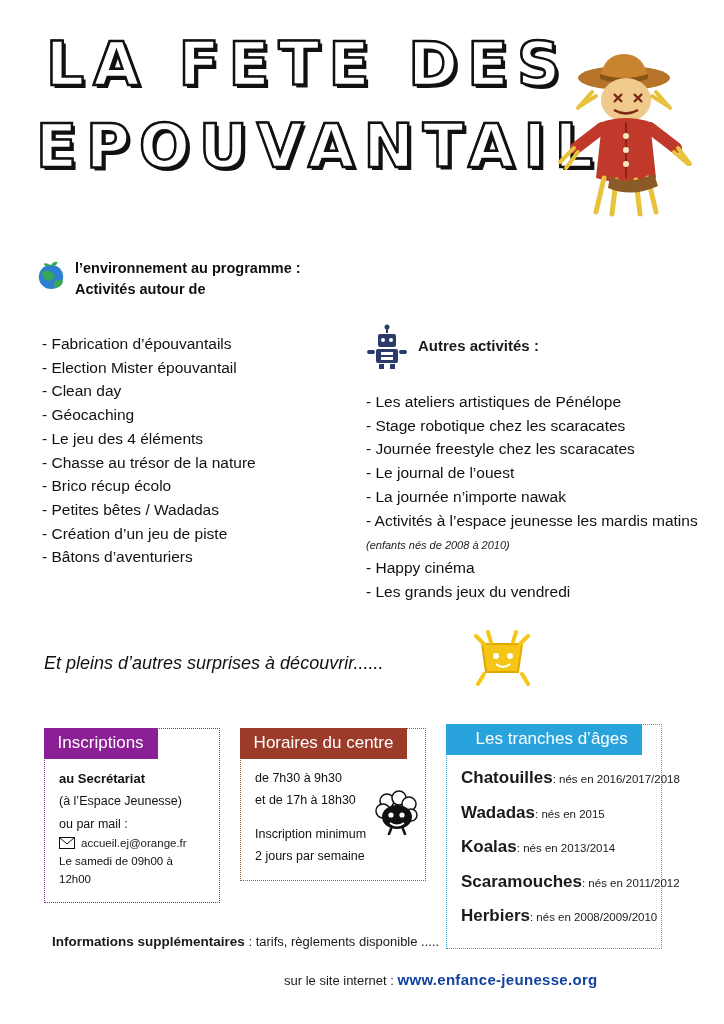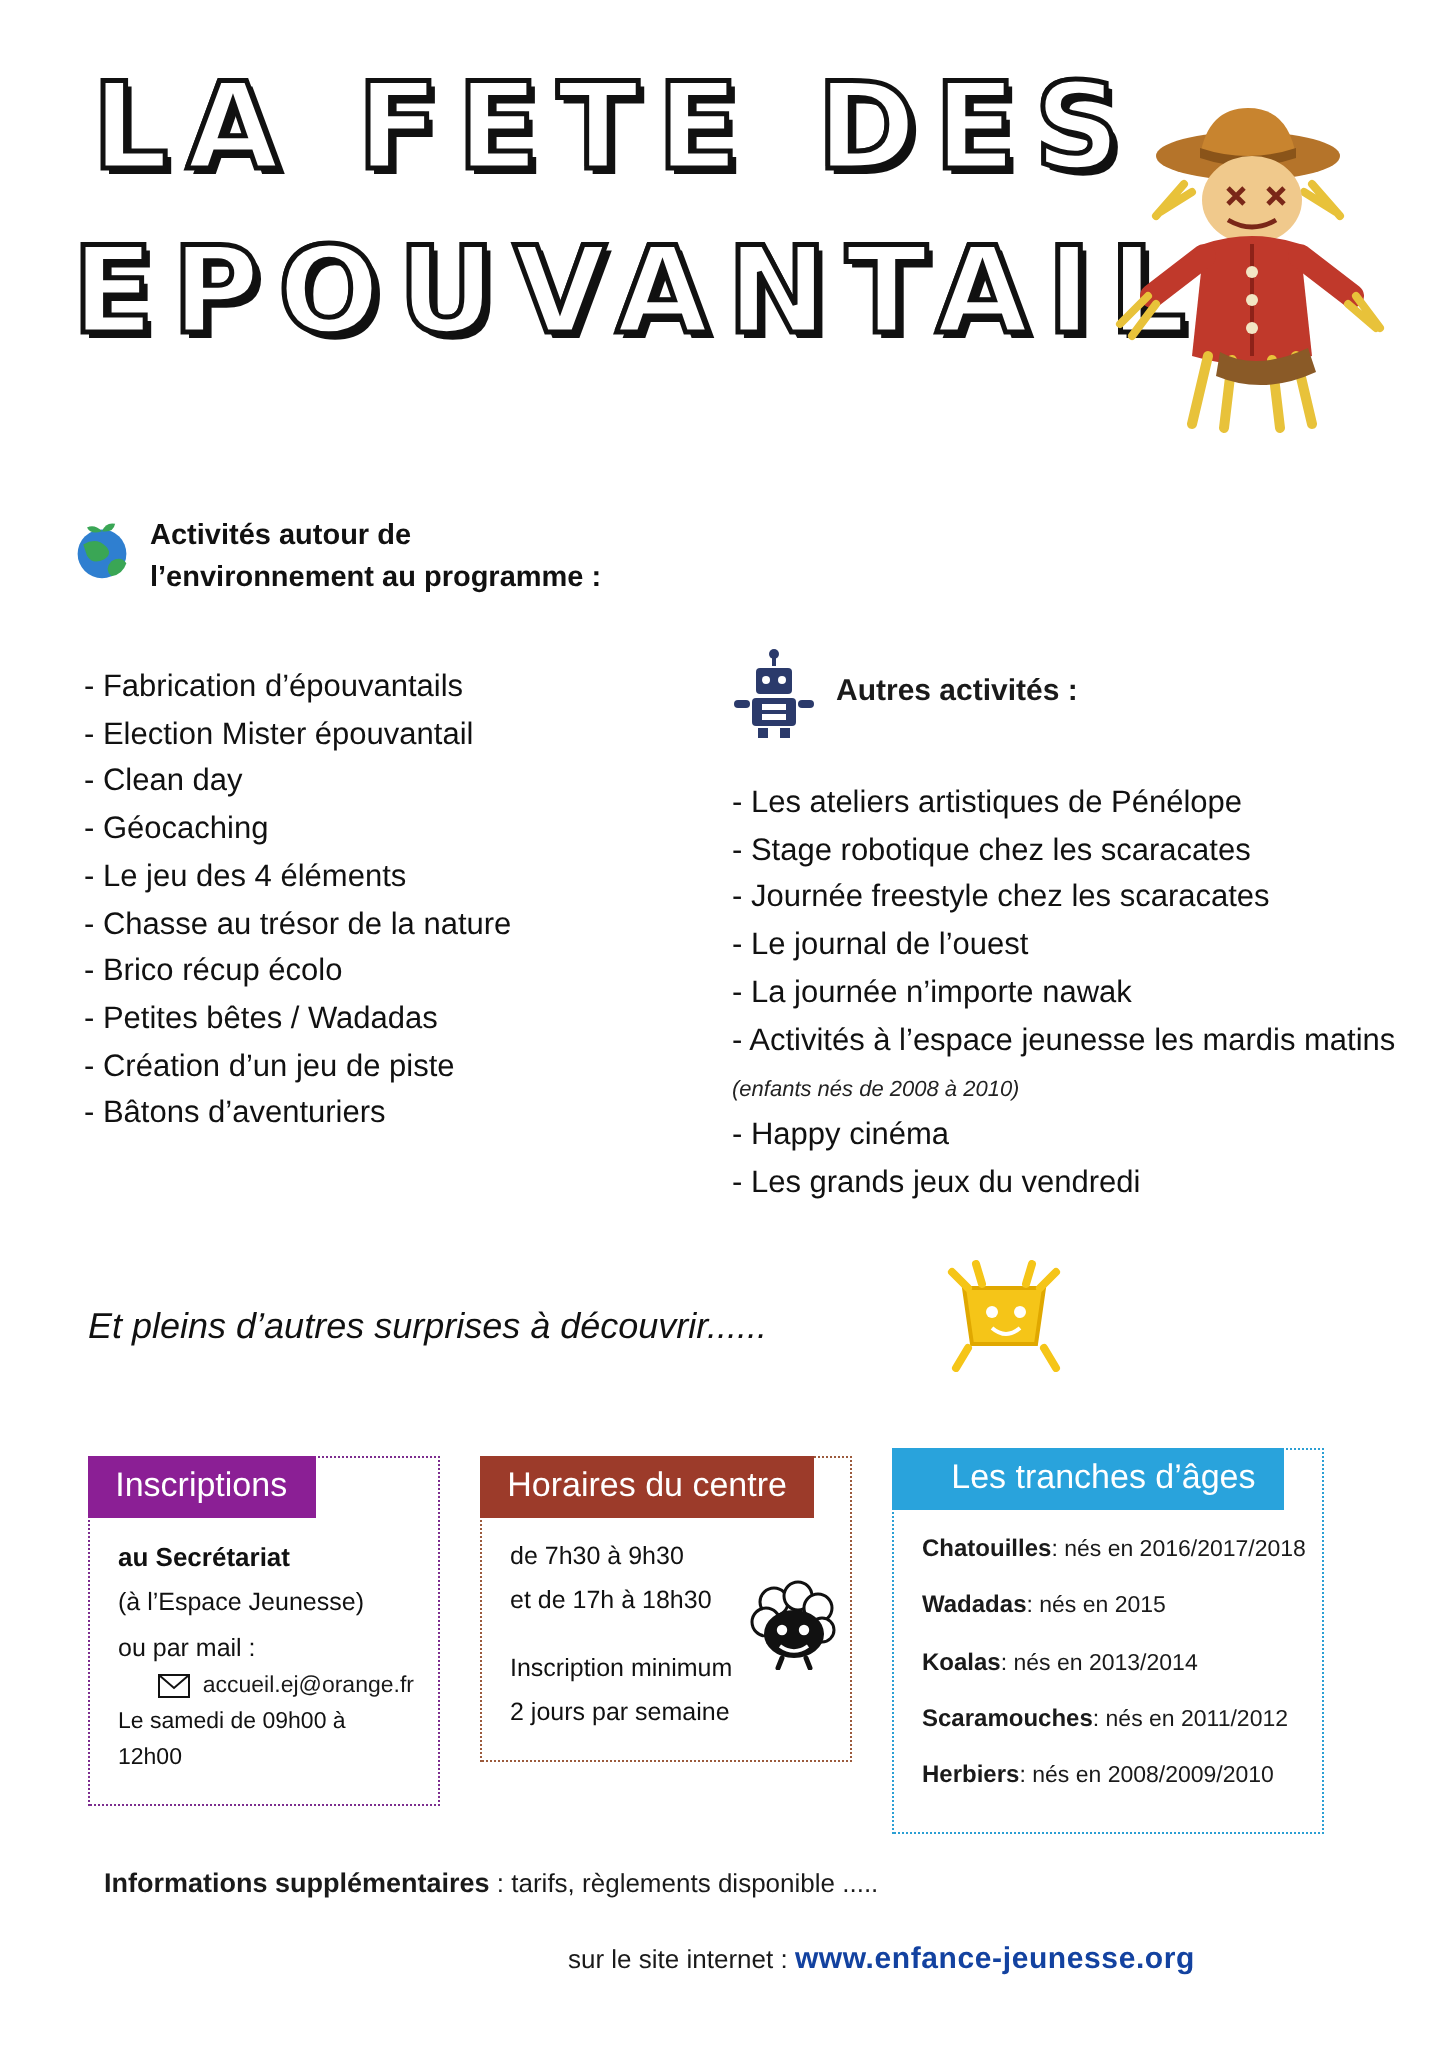--- a/index.html
+++ b/index.html
@@ -208,31 +208,30 @@
   }
   .b-line.bold { font-weight: bold; font-size: 13px; }
   .b-line.small { font-size: 11.5px; }
   .mail-row {
     display: flex;
     align-items: center;
     gap: 6px;
     font-size: 11.5px;
     margin-top: 3px;
     margin-bottom: 4px;
-    justify-content: flex-end;
   }
   .mail-icon { width: 16px; height: 12px; flex: 0 0 16px; }
 
   .age-row {
     font-size: 11.5px;
     line-height: 1.5;
     margin-bottom: 9px;
     white-space: nowrap;
   }
-  .age-row b { font-size: 12px; }
+  .age-row b { font-size: 17px; }
 
   .sheep {
     position: absolute;
     right: 6px;
     top: 60px;
     width: 46px;
     height: 46px;
   }
 
   
@@ -292,22 +291,22 @@
 
 <div class="env-head">
   <svg class="globe" viewBox="0 0 32 32">
     <circle cx="16" cy="18" r="13" fill="#2f7fd0"></circle>
     <path d="M6 13 q7 -4 12 1 q4 4 -1 7 q-6 3 -9 -2z" fill="#3aa655"></path>
     <path d="M21 22 q5 -3 8 1 q-2 6 -8 7 q-4 -4 0 -8z" fill="#3aa655"></path>
     <path d="M16 6 q2 -5 7 -4 q-1 5 -7 4z" fill="#3aa655"></path>
     <path d="M16 6 q-4 -4 -8 -2 q2 4 8 2z" fill="#3aa655"></path>
   </svg>
   <div class="txt">
+    <div>l’environnement au programme :</div>
     <div>Activités autour de</div>
-    <div>l’environnement au programme :</div>
   </div>
 </div>
 
 <ul class="plain list-left">
   <li>- Fabrication d’épouvantails</li>
   <li>- Election Mister épouvantail</li>
   <li>- Clean day</li>
   <li>- Géocaching</li>
   <li>- Le jeu des 4 éléments</li>
   <li>- Chasse au trésor de la nature</li>

